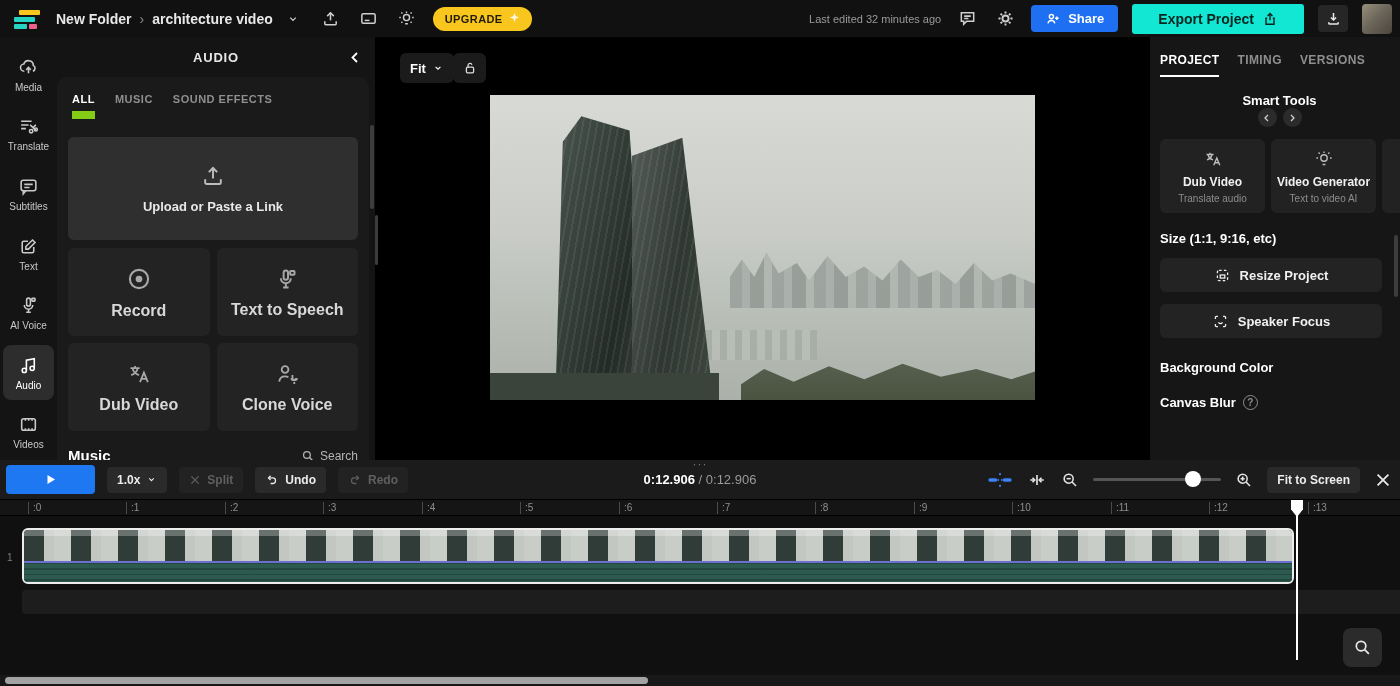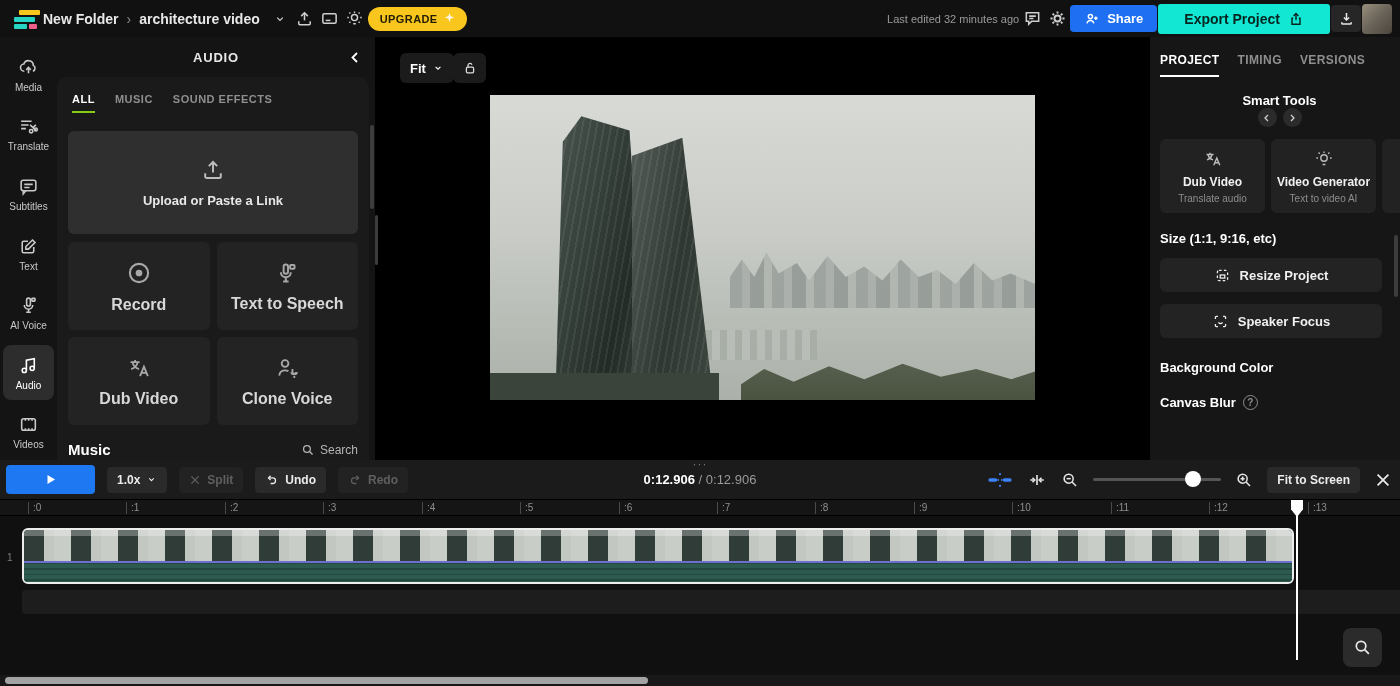--- a/index.html
+++ b/index.html
@@ -3,21 +3,21 @@
 <meta charset="utf-8">
 <style>
   * { margin:0; padding:0; box-sizing:border-box; }
   html,body { background:#000; }
   .app { position:relative; width:1400px; height:686px; background:#0d0d0d;
          font-family:"Liberation Sans", sans-serif; color:#e8e8e8; overflow:hidden; }
   svg { display:block; }
 
   
   .topbar { position:absolute; left:0; top:0; right:0; height:37px; background:#111;
-            display:flex; align-items:center; padding:0 8px; gap:1px; z-index:30; }
+            display:flex; align-items:center; padding:0 8px; gap:14px; z-index:30; }
   .logo { width:30px; height:22px; position:relative; flex:0 0 auto; margin-left:4px; }
   .logo i { position:absolute; border-radius:1px; }
   .logo .b1 { left:7px; top:2px; width:21px; height:5px; background:#f8c61c; }
   .logo .b2 { left:2px; top:9px; width:21px; height:5px; background:#27d3c3; }
   .logo .b3 { left:2px; top:16px; width:13px; height:5px; background:#27d3c3; }
   .logo .b4 { left:17px; top:16px; width:8px; height:5px; background:#ee5f8a; }
   .breadcrumb { display:flex; align-items:center; gap:8px; font-size:14px; font-weight:700; }
   .breadcrumb .sep { color:#8b8b8b; font-weight:400; }
   .hicon { color:#cfcfcf; display:flex; align-items:center; justify-content:center; width:24px; height:24px; }
   .upgrade { background:#f8c61c; color:#221c05; font-size:11px; font-weight:800; letter-spacing:.4px;
@@ -42,21 +42,21 @@
 
   
   .audio-panel { position:absolute; left:57px; top:37px; width:318px; bottom:226px; background:#141414; z-index:20; }
   .ap-head { height:40px; display:flex; align-items:center; justify-content:center; position:relative; }
   .ap-title { font-size:13px; font-weight:800; letter-spacing:.8px; }
   .ap-collapse { position:absolute; right:8px; top:8px; width:24px; height:24px; display:flex; align-items:center;
                  justify-content:center; color:#fff; cursor:pointer; }
   .ap-body { position:absolute; left:0; right:6px; top:40px; bottom:0; background:#1a1a1a; border-radius:10px 10px 0 0; padding:12px 11px 0 11px; }
   .ap-tabs { display:flex; gap:20px; padding:4px 4px 10px 4px; }
   .ap-tab { font-size:11px; font-weight:800; letter-spacing:.5px; color:#8f8f8f; padding-bottom:6px; cursor:pointer; }
-  .ap-tab.active { color:#fff; border-bottom:2px solid #84cc16; }
+  .ap-tab.active { color:#fff; border-bottom:8px solid #84cc16; }
   .upload-card { margin-top:8px; height:103px; background:#2f2f2f; border-radius:6px; display:flex; flex-direction:column;
                  align-items:center; justify-content:center; gap:10px; color:#e8e8e8; cursor:pointer; }
   .upload-card b { font-size:13px; }
   .ap-grid { margin-top:8px; display:grid; grid-template-columns:1fr 1fr; gap:7px; }
   .ap-card { height:88px; background:#232323; border-radius:6px; display:flex; flex-direction:column; align-items:center;
              justify-content:center; gap:9px; color:#d8d8d8; cursor:pointer; }
   .ap-card b { font-size:16px; }
   .ap-card .ic { color:#a8a8a8; }
   .music-row { margin-top:16px; display:flex; align-items:center; justify-content:space-between; }
   .music-row h3 { font-size:15px; font-weight:800; color:#fff; }

